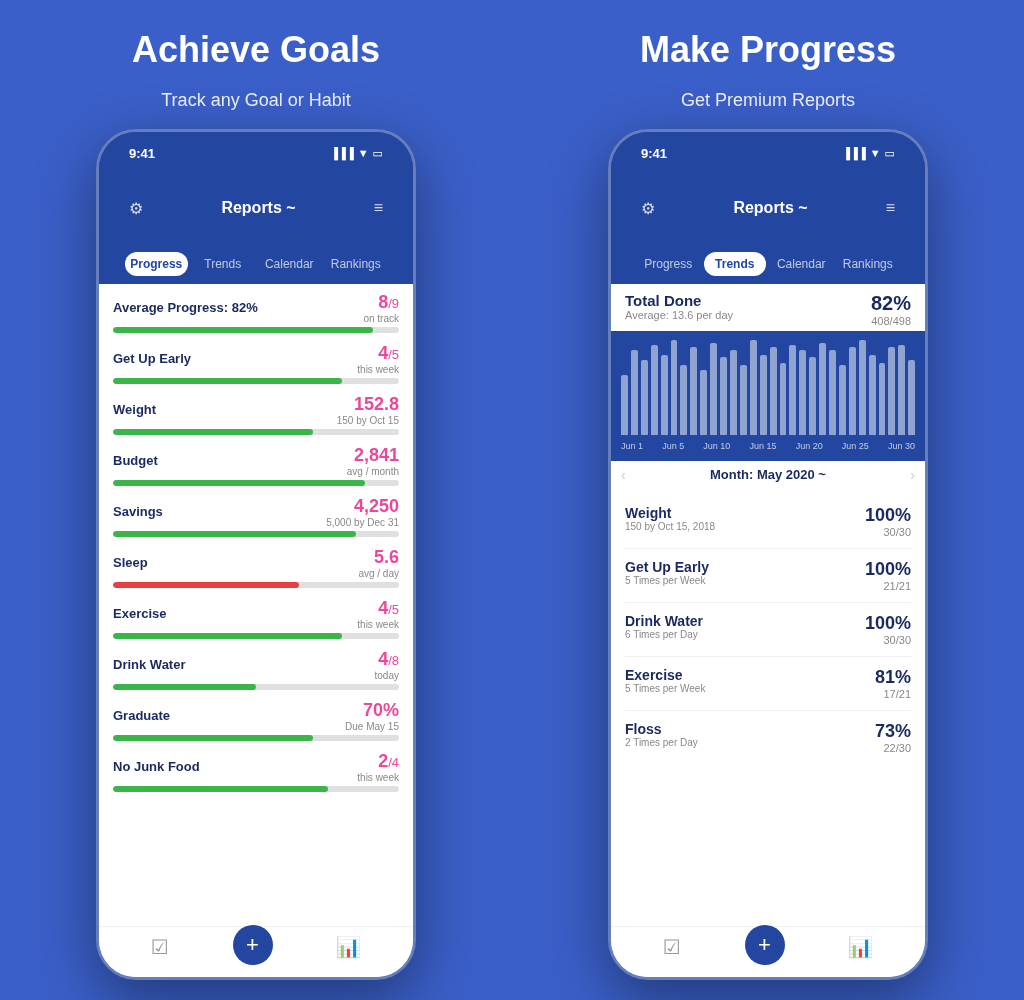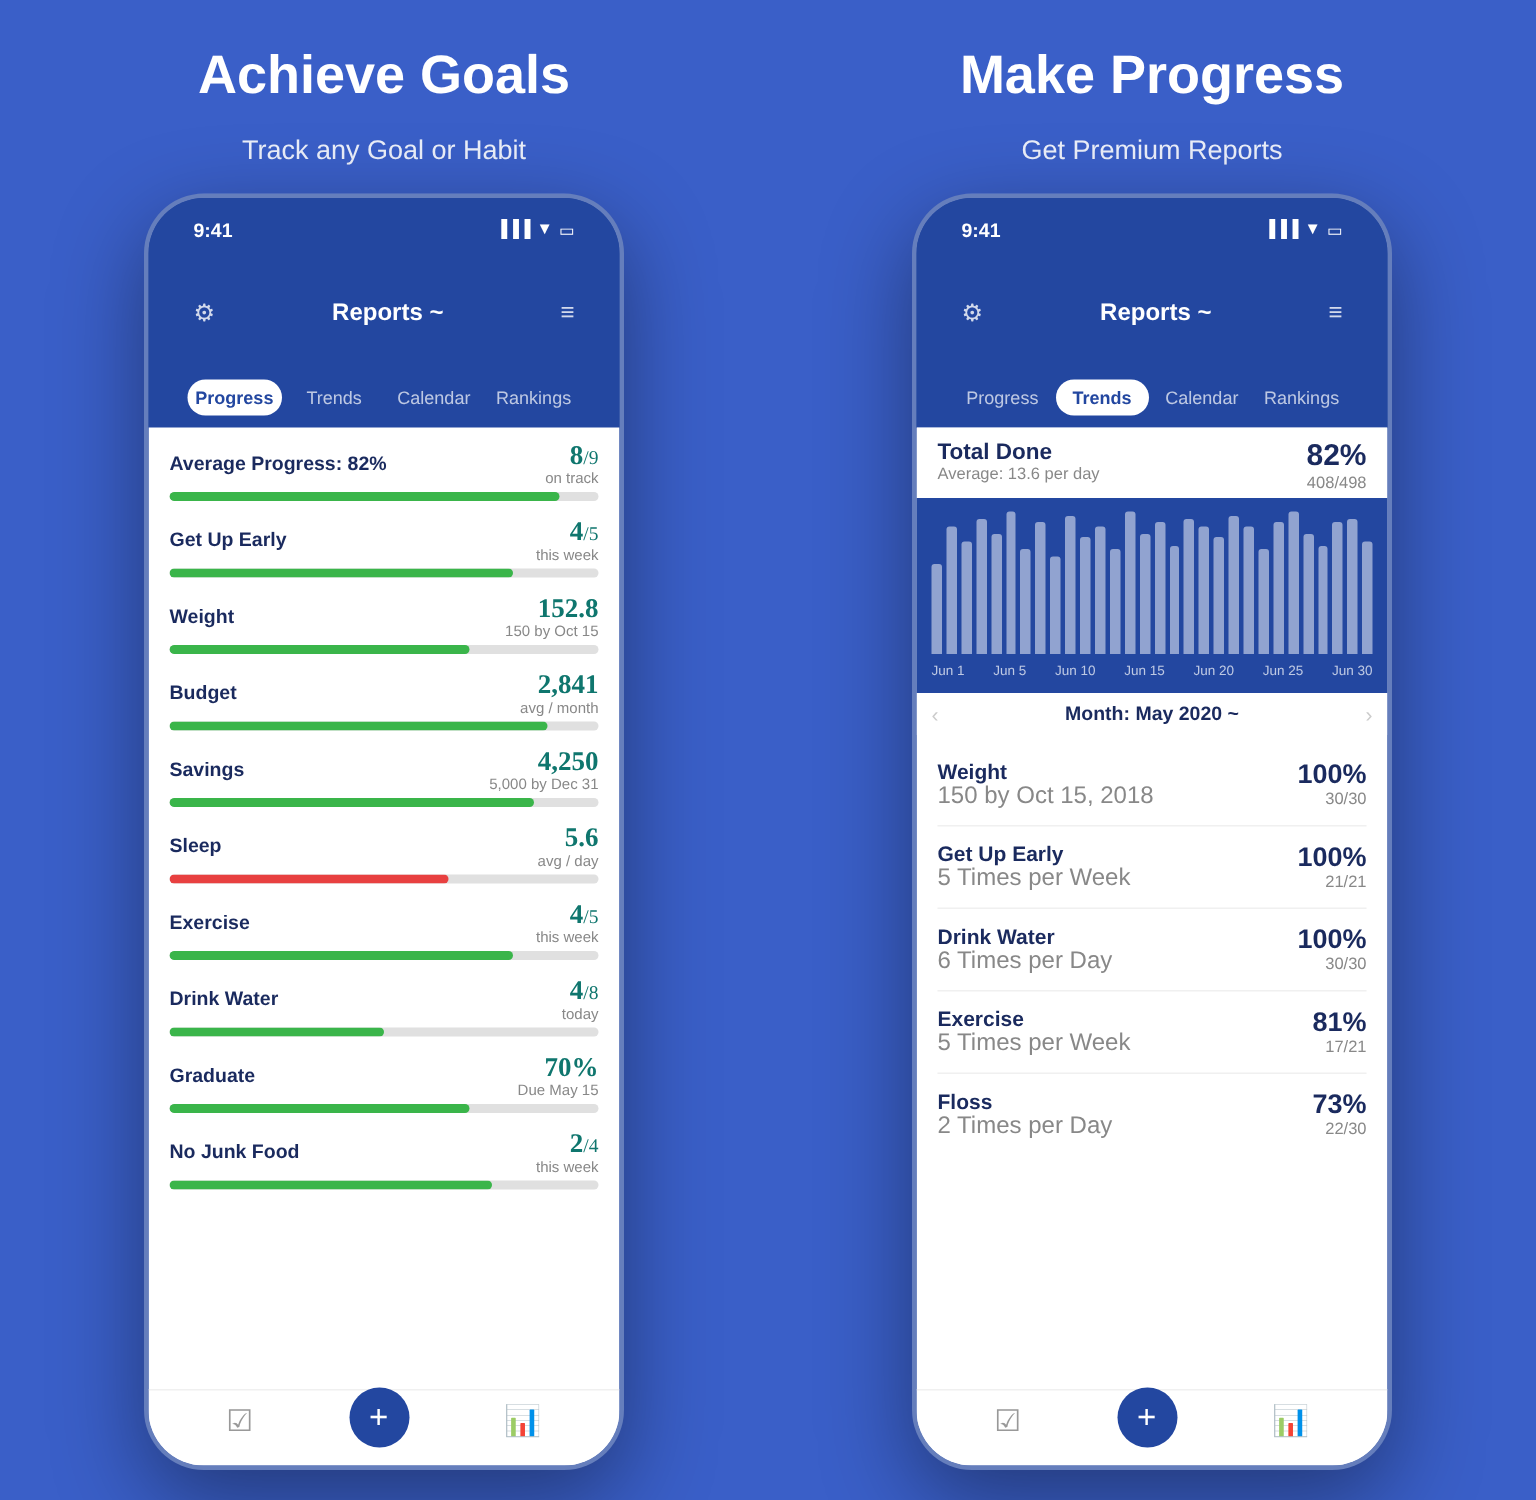--- a/index.html
+++ b/index.html
@@ -124,22 +124,21 @@
       font-size: 13px;
       font-weight: 600;
       color: #1a2a5e;
     }
     .progress-value {
       text-align: right;
     }
     .progress-value .big {
       font-size: 18px;
       font-weight: 700;
-      color: #0f766e;
-      font-family: Liberation Serif, serif;
+      color: #ec4899;
     }
     .progress-value .big .sub {
       font-size: 13px;
       font-weight: 400;
     }
     .progress-value .small {
       font-size: 10px;
       color: #888;
       display: block;
       text-align: right;
@@ -239,21 +238,21 @@
     }
     .report-item:last-child {
       border-bottom: none;
     }
     .report-item-left .name {
       font-size: 14px;
       font-weight: 600;
       color: #1a2a5e;
     }
     .report-item-left .desc {
-      font-size: 16px;
+      font-size: 10px;
       color: #888;
     }
     .report-item-right {
       text-align: right;
     }
     .report-item-right .pct {
       font-size: 18px;
       font-weight: 700;
       color: #1a2a5e;
     }

